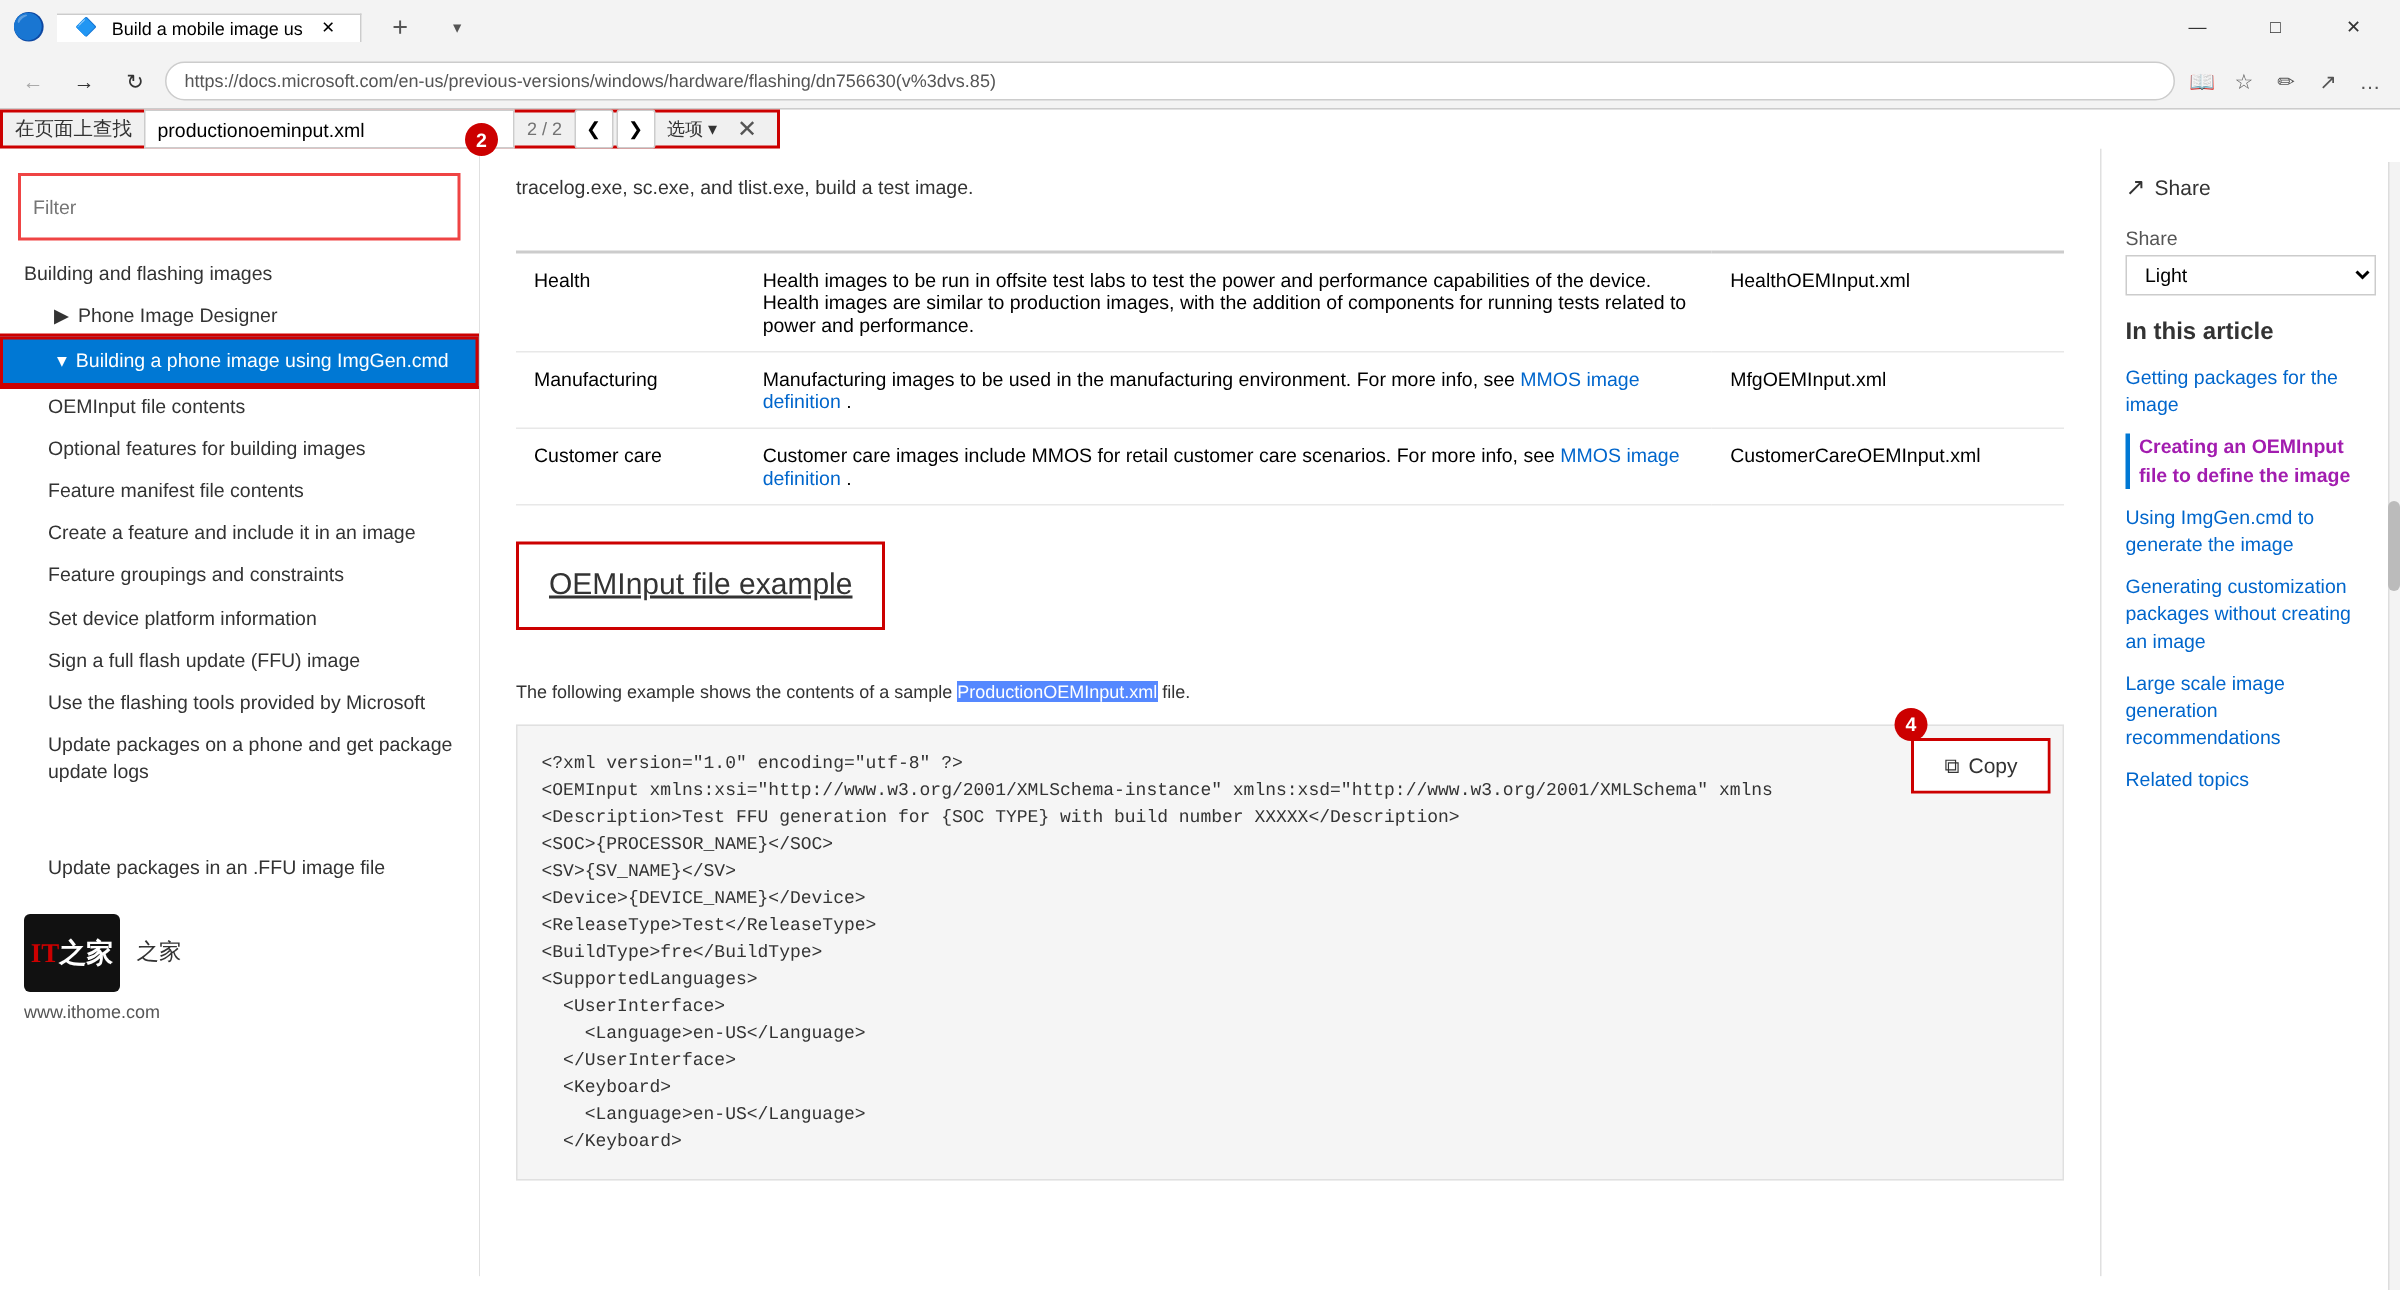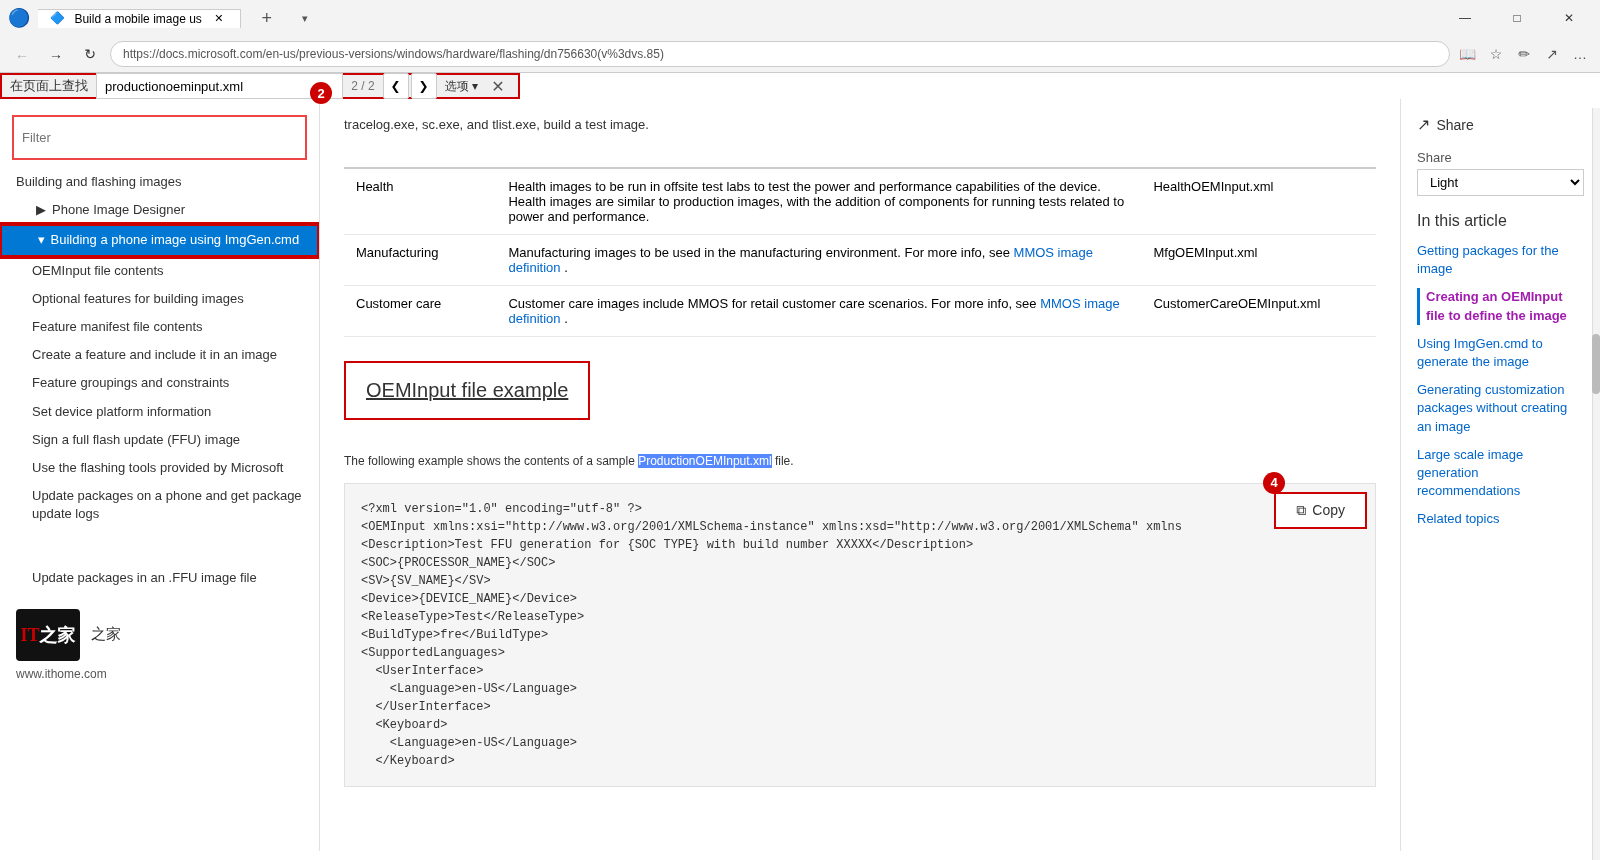--- a/index.html
+++ b/index.html
@@ -127,21 +127,21 @@
       width: 200px; min-width: 200px; padding: 16px; border-left: 1px solid #e0e0e0;
       overflow-y: auto; background: #fff;
     }
     .share-row { display: flex; align-items: center; gap: 6px; margin-bottom: 16px; cursor: pointer; color: #333; font-size: 14px; }
     .share-icon { font-size: 16px; }
     .theme-label { font-size: 13px; color: #555; margin-bottom: 4px; }
     .theme-select {
       width: 100%; padding: 4px 8px; border: 1px solid #ccc; background: #fff;
       font-size: 13px; cursor: pointer; appearance: auto; margin-bottom: 16px;
     }
-    .in-article-title { font-size: 16px; font-weight: 400; color: #333; margin-bottom: 12px; }
+    .in-article-title { font-size: 16px; font-weight: 700; color: #333; margin-bottom: 12px; }
     .toc-item { font-size: 13px; color: #0066cc; cursor: pointer; margin-bottom: 10px; line-height: 1.4; }
     .toc-item.active { color: #a21caf; font-weight: 600; text-decoration: none; cursor: default; border-left: 3px solid #0078d4; padding-left: 6px; }
   </style>
 </head>
 <body>
 
 <div class="browser-chrome">
   <div class="title-bar">
     <div class="title-bar-left">
       <span style="font-size:18px;">🔵</span>

